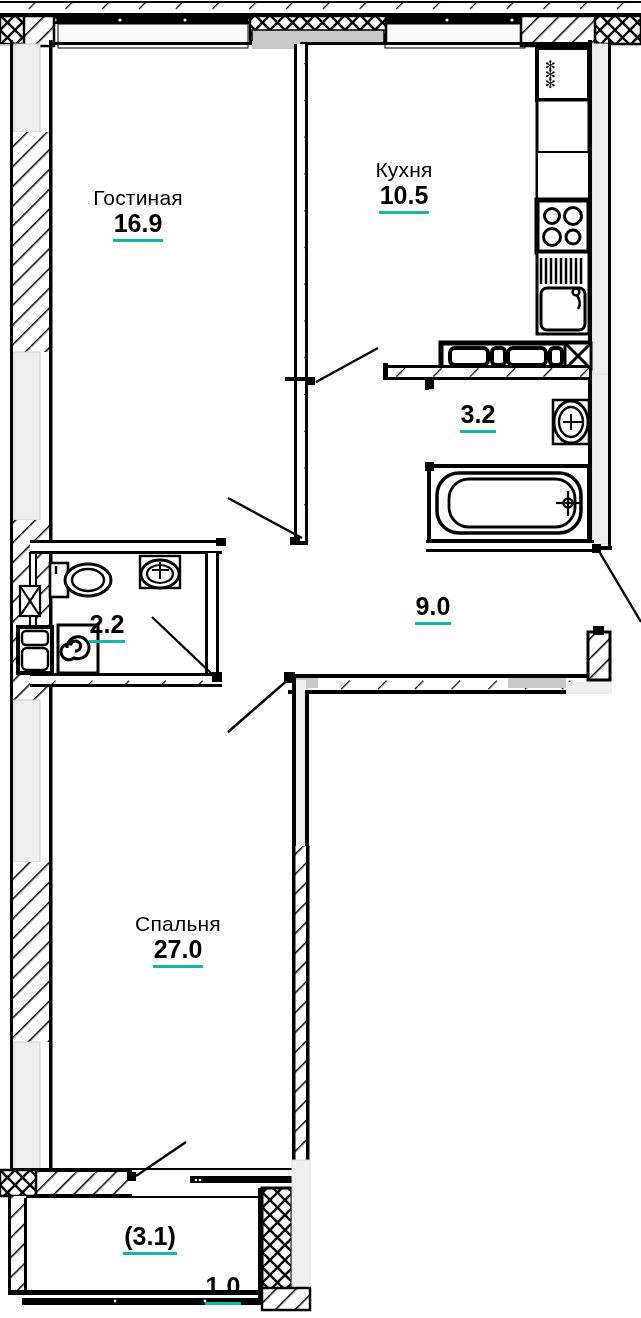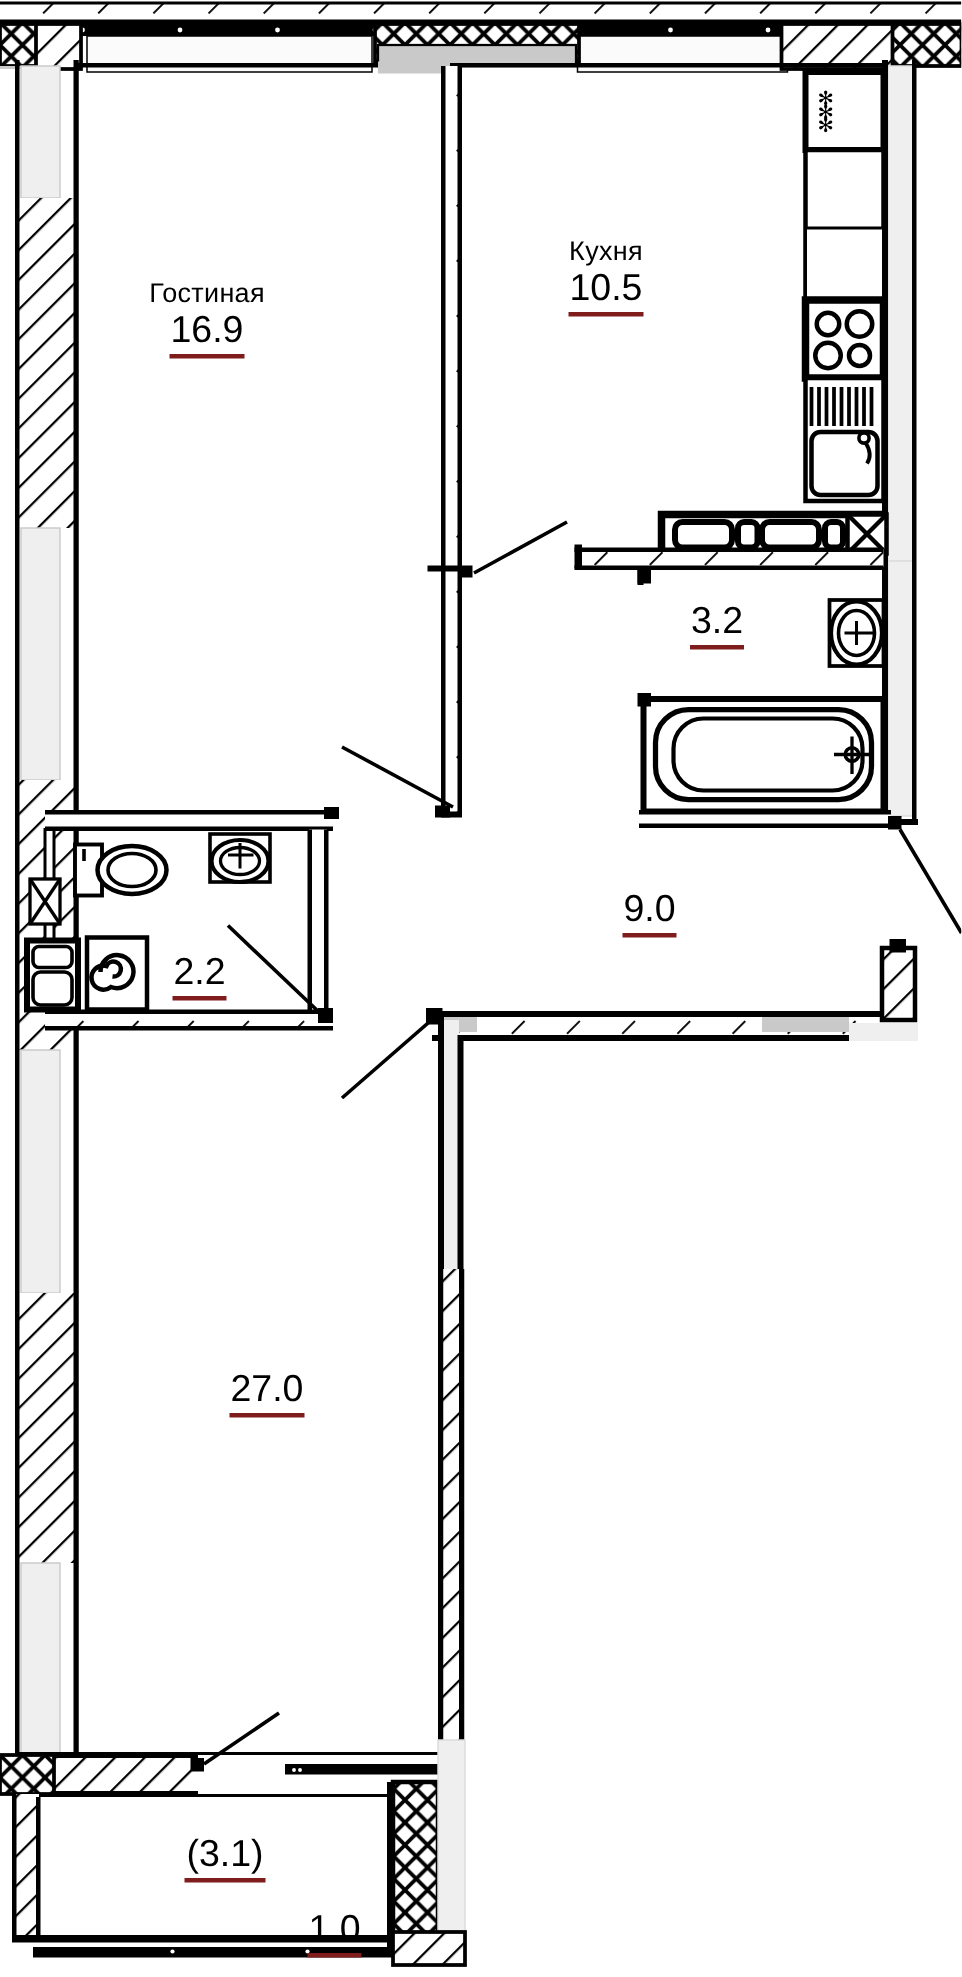--- a/index.html
+++ b/index.html
@@ -21,31 +21,31 @@
     top: 0;
   }
   .room-label {
     position: absolute;
     text-align: center;
     color: #000000;
     white-space: nowrap;
     pointer-events: none;
   }
   .room-name {
-    font-size: 18px;
+    font-size: 21px;
     font-weight: 400;
     letter-spacing: 0.2px;
     line-height: 1.1;
   }
   .room-area {
     font-size: 25px;
-    font-weight: 400;
+    font-weight: 700;
     line-height: 1.15;
     display: inline-block;
-    border-bottom: 3px solid #7f1d1d;
+    border-bottom: 3px solid #14b8a6;
     padding: 0 1px 1px 1px;
   }
   .area-only .room-area { font-size: 25px; }
 </style>
 </head>
 <body>
 
 <div id="plan-root">
 
   <svg id="plan-svg" width="641" height="1318" viewBox="0 0 641 1318">
@@ -375,29 +375,30 @@
 
   <div class="room-label" style="left:310px; top:158px; width:188px;">
     <div class="room-name">Кухня</div>
     <div><span class="room-area">10.5</span></div>
   </div>
 
   <div class="room-label area-only" style="left:433px; top:400px; width:90px;">
     <span class="room-area">3.2</span>
   </div>
 
-  <div class="room-label area-only" style="left:88px; top:610px; width:90px;margin-top:24px;">
+  <div class="room-label area-only" style="left:62px; top:610px; width:90px;">
     <span class="room-area">2.2</span>
   </div>
 
   <div class="room-label area-only" style="left:388px; top:592px; width:90px;">
     <span class="room-area">9.0</span>
   </div>
 
   <div class="room-label" style="left:78px; top:912px; width:200px;">
+    <div class="room-name">Спальня</div>
     <div><span class="room-area">27.0</span></div>
   </div>
 
   <div class="room-label area-only" style="left:95px; top:1222px; width:110px;">
     <span class="room-area">(3.1)</span>
   </div>
 
   <div class="room-label area-only" style="left:178px; top:1272px; width:90px;">
     <span class="room-area">1.0</span>
   </div>

